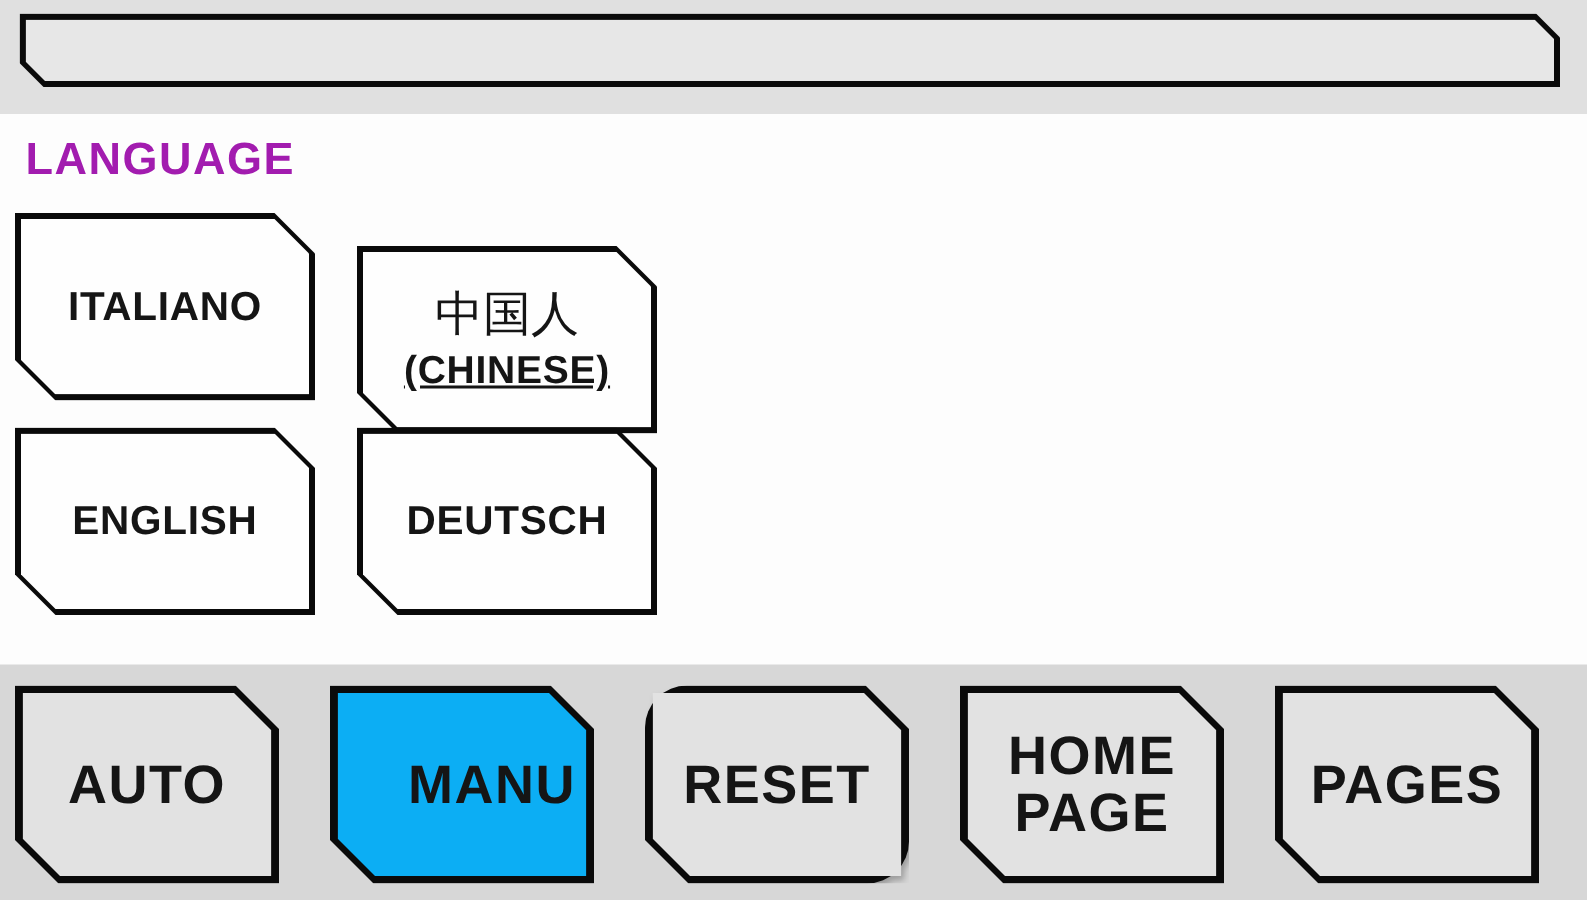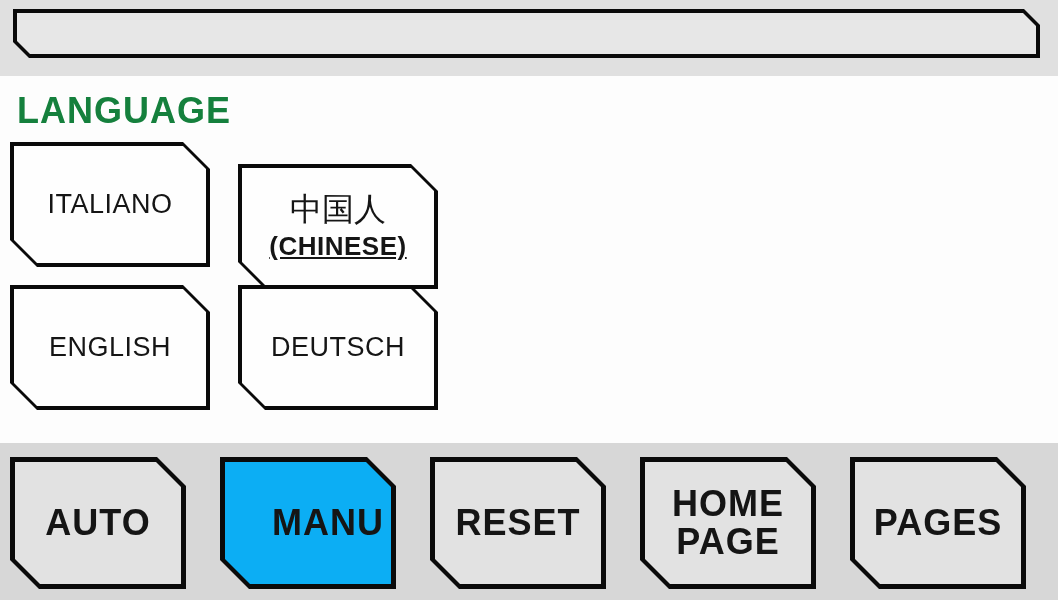--- a/index.html
+++ b/index.html
@@ -22,26 +22,26 @@
     clip-path:polygon(0 0, calc(100% - var(--cut-i)) 0, 100% var(--cut-i), 100% 100%, var(--cut-i) 100%, 0 calc(100% - var(--cut-i)));
     display:flex;flex-direction:column;align-items:center;justify-content:center;
     text-align:center;
   }
   
   .top-bar{left:13px;top:9px;width:1027px;height:49px;--cut:16px;--cut-i:13px;--bw:4px;}
   .top-bar>.fill{background:var(--top-bar-fill,#e7e7e7);}
   
   .page-title{
     position:absolute;left:17px;top:90px;
-    font-size:36px;font-weight:bold;letter-spacing:1px;color:#15803d;
+    font-size:30px;font-weight:bold;letter-spacing:1px;color:#a21caf;
   }
   
   .lang-btn{width:200px;height:125px;--cut:27px;--cut-i:23px;--bw:4px;cursor:pointer;}
   .lang-btn>.fill{background:#fefefe;}
-  .lang-btn .lbl{font-size:27px;font-weight:normal;letter-spacing:0.5px;line-height:1.25;}
+  .lang-btn .lbl{font-size:27px;font-weight:bold;letter-spacing:0.5px;line-height:1.25;}
   .lang-btn .cjk{font-size:32px;font-weight:normal;line-height:1.3;font-family:"DejaVu Sans","Liberation Sans",sans-serif;}
   .lang-btn .sub{font-size:26px;font-weight:bold;letter-spacing:0.5px;line-height:1.3;text-decoration:underline;}
   
   .nav-btn{width:176px;height:132px;top:457px;--cut:29px;--cut-i:25px;--bw:5px;cursor:pointer;}
   .nav-btn>.fill{background:var(--nav-button-fill,#e2e2e2);}
   .nav-btn .lbl{font-size:36px;font-weight:bold;letter-spacing:1px;line-height:1.05;}
   .nav-btn.active>.fill{background:var(--active,#0caef4);padding-left:40px;}
 </style>
 </head>
 <body>
@@ -88,21 +88,21 @@
       <span class="lbl">AUTO</span>
     </div>
   </div>
 
   <div class="oct nav-btn active" style="left:220px;">
     <div class="fill">
       <span class="lbl">MANU</span>
     </div>
   </div>
 
-  <div class="oct nav-btn" style="left:430px;">
+  <div class="oct nav-btn" style="left:430px;border-radius:28px;">
     <div class="fill">
       <span class="lbl">RESET</span>
     </div>
   </div>
 
   <div class="oct nav-btn" style="left:850px;">
     <div class="fill">
       <span class="lbl">PAGES</span>
     </div>
   </div>

